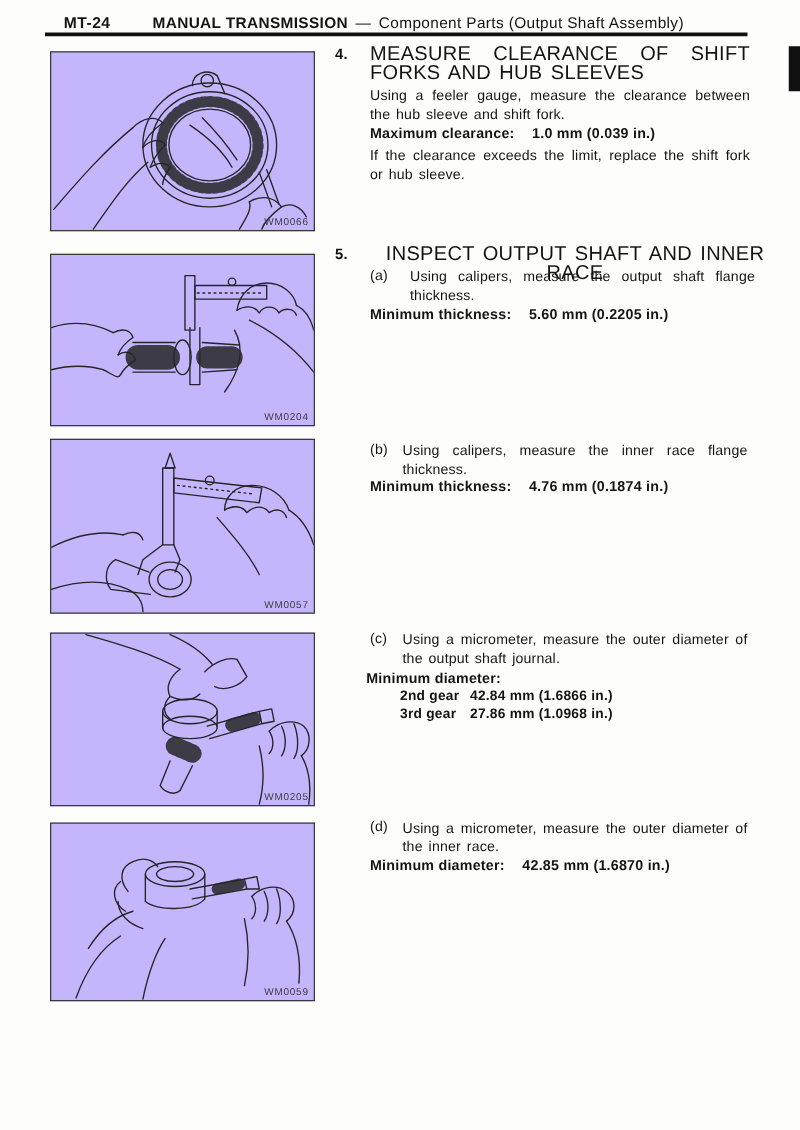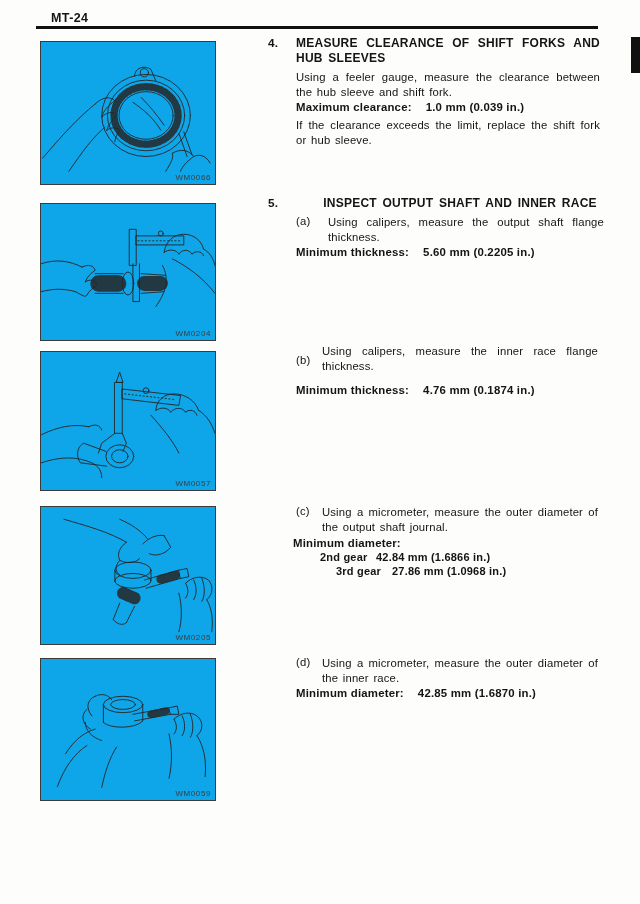--- a/index.html
+++ b/index.html
@@ -26,40 +26,40 @@
   .hdr-rule{
     position:absolute;left:36px;top:26px;width:562px;height:3px;
     background:#111;
   }
   .thumb-tab{
     position:absolute;left:631px;top:37px;width:9px;height:36px;
     background:#111;
   }
   
   .fig{
-    position:absolute;left:40px;width:176px;
-    border:1px solid #3a3a3a;background:#0ea5e9;
+    position:absolute;left:40px;width:212px;
+    border:1px solid #3a3a3a;background:#c4b5fd;
     box-sizing:border-box;
   }
   .fig svg{position:absolute;left:0;top:0;width:100%;height:100%;}
   .fig .fig-label{
     position:absolute;right:4px;bottom:2px;
     font-size:8px;letter-spacing:.6px;color:#3c3c3c;
   }
   .sketch path,.sketch ellipse,.sketch circle,.sketch rect{
     fill:none;stroke:#262626;stroke-width:1.1;
     stroke-linecap:round;stroke-linejoin:round;
   }
   
   .tblock{position:absolute;}
   .step-num{
     position:absolute;font-size:11.8px;font-weight:bold;letter-spacing:.2px;
   }
   .step-title{
-    font-size:12px;font-weight:bold;letter-spacing:.25px;word-spacing:2px;
+    font-size:16px;font-weight:normal;letter-spacing:.25px;word-spacing:2px;
     line-height:15px;text-align:justify;
   }
   .body-text{
     font-size:11.3px;line-height:14.6px;letter-spacing:.15px;word-spacing:1.4px;
     text-align:justify;
   }
   .sub-letter{
     position:absolute;font-size:11.3px;letter-spacing:.2px;
   }
   .spec{
@@ -70,20 +70,23 @@
     font-size:11px;font-weight:bold;letter-spacing:.2px;white-space:nowrap;
   }
   .spec-row .gear{display:inline-block;width:56px;}
 </style>
 </head>
 <body>
 
 <div class="page">
 
   <div class="hdr-code">MT-24</div>
+  <div class="hdr-title">
+    <span class="t-bold">MANUAL TRANSMISSION</span><span class="t-sep">—</span><span>Component Parts (Output Shaft Assembly)</span>
+  </div>
   <div class="hdr-rule"></div>
   <div class="thumb-tab"></div>
 
   <div class="fig" style="top:41px;height:144px;">
     <svg class="sketch" viewBox="0 0 212 142">
       <path d="M2,126 C26,98 44,78 66,60"></path>
       <path d="M34,142 C52,116 62,102 78,88"></path>
       <path d="M66,60 C74,52 84,50 90,56 C82,62 76,68 74,76"></path>
       <path d="M74,76 C80,70 88,68 92,74 C86,80 82,86 80,92"></path>
       <path d="M80,92 C86,88 92,88 96,92 C92,98 90,102 90,106"></path>
@@ -214,32 +217,32 @@
     <span class="step-num" style="left:268px;top:196px;">5.</span>
     <div class="tblock step-title" style="left:308px;top:196px;width:304px;text-align:center;">INSPECT OUTPUT SHAFT AND INNER RACE</div>
 
     <span class="sub-letter" style="left:296px;top:215px;">(a)</span>
     <div class="tblock body-text" style="left:328px;top:215px;width:276px;">Using calipers, measure the output shaft flange thickness.</div>
     <div class="tblock spec" style="left:296px;top:246px;">
       <span>Minimum thickness:</span><span class="spec-val">5.60 mm (0.2205 in.)</span>
     </div>
 
     <span class="sub-letter" style="left:296px;top:354px;">(b)</span>
-    <div class="tblock body-text" style="left:322px;top:344px;width:276px;">Using calipers, measure the inner race flange thickness.</div>
+    <div class="tblock body-text" style="left:322px;top:354px;width:276px;">Using calipers, measure the inner race flange thickness.</div>
     <div class="tblock spec" style="left:296px;top:384px;">
       <span>Minimum thickness:</span><span class="spec-val">4.76 mm (0.1874 in.)</span>
     </div>
 
     <span class="sub-letter" style="left:296px;top:505px;">(c)</span>
     <div class="tblock body-text" style="left:322px;top:505px;width:276px;">Using a micrometer, measure the outer diameter of the output shaft journal.</div>
     <div class="tblock spec" style="left:293px;top:537px;">Minimum diameter:</div>
     <div class="tblock spec-row" style="left:320px;top:551px;">
       <span class="gear">2nd gear</span><span>42.84 mm (1.6866 in.)</span>
     </div>
-    <div class="tblock spec-row" style="left:320px;top:565px;margin-left:16px;">
+    <div class="tblock spec-row" style="left:320px;top:565px;">
       <span class="gear">3rd gear</span><span>27.86 mm (1.0968 in.)</span>
     </div>
 
     <span class="sub-letter" style="left:296px;top:656px;">(d)</span>
     <div class="tblock body-text" style="left:322px;top:656px;width:276px;">Using a micrometer, measure the outer diameter of the inner race.</div>
     <div class="tblock spec" style="left:296px;top:687px;">
       <span>Minimum diameter:</span><span class="spec-val">42.85 mm (1.6870 in.)</span>
     </div>
   </div>
 

